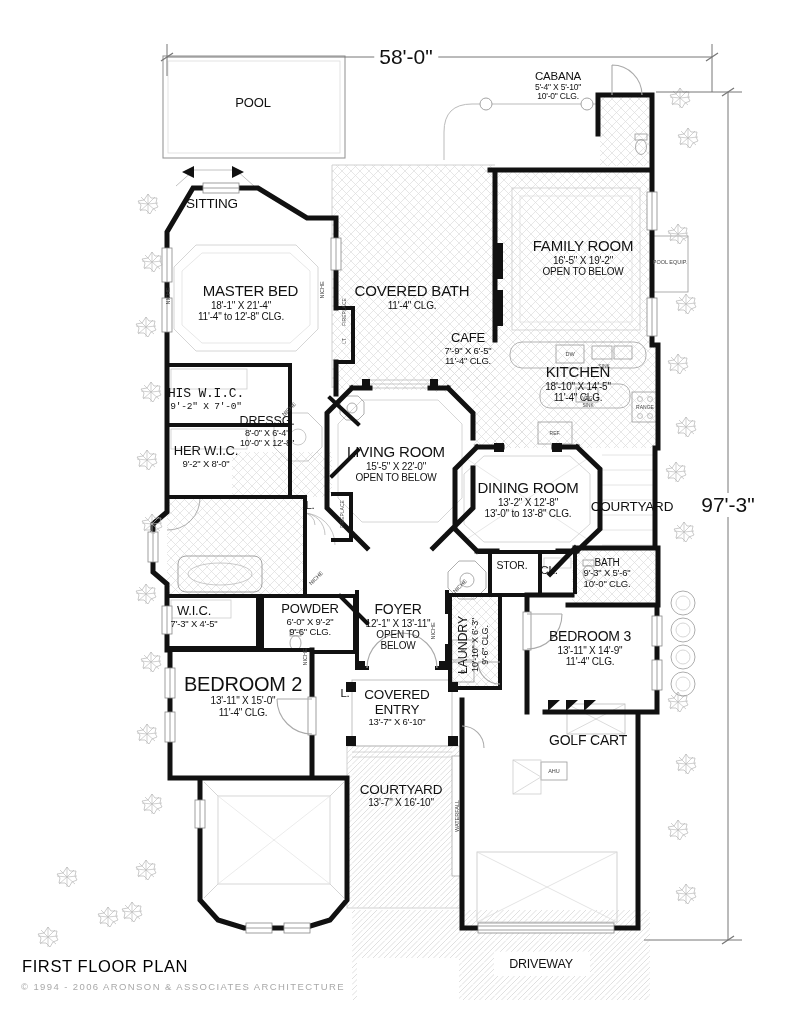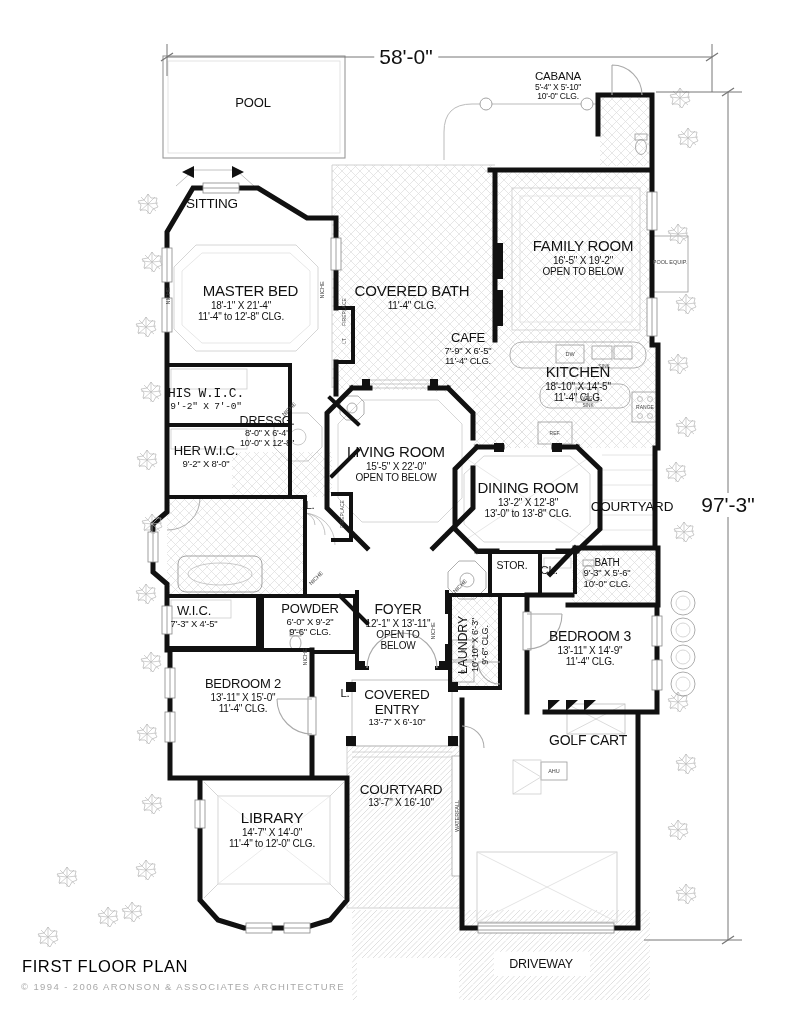--- a/index.html
+++ b/index.html
@@ -385,39 +385,34 @@
         <div class="rl-name" style="font-size: 12.5px;">LAUNDRY</div>
         <div class="rl-det" style="font-size: 9px;">10'-10" X 6'-3"</div>
         <div class="rl-det" style="font-size: 9px;">9'-6" CLG.</div>
       </div>
       <div class="room-label" style="left: 590px; top: 648px; transform: translate(-50%, -50%);">
         <div class="rl-name" style="font-size: 14px;">BEDROOM 3</div>
         <div class="rl-det" style="font-size: 10px;">13'-11" X 14'-9"</div>
         <div class="rl-det" style="font-size: 10px;">11'-4" CLG.</div>
       </div>
       <div class="room-label" style="left: 243px; top: 695px; transform: translate(-50%, -50%);">
-        <div class="rl-name" style="font-size: 13px;">BEDROOM 2</div>
+        <div class="rl-name" style="font-size: 20px;">BEDROOM 2</div>
         <div class="rl-det" style="font-size: 10px;">13'-11" X 15'-0"</div>
         <div class="rl-det" style="font-size: 10px;">11'-4" CLG.</div>
       </div>
       <div class="room-label" style="left: 345px; top: 693px; transform: translate(-50%, -50%);">
         <div class="rl-name" style="font-size: 11.5px;">L.</div>
       </div>
       <div class="room-label" style="left: 397px; top: 707px; transform: translate(-50%, -50%);">
         <div class="rl-name" style="font-size: 13.5px;">COVERED</div>
         <div class="rl-name" style="font-size: 13.5px;">ENTRY</div>
         <div class="rl-det" style="font-size: 9.5px;">13'-7" X 6'-10"</div>
       </div>
       <div class="room-label" style="left: 588px; top: 741px; transform: translate(-50%, -50%);">
         <div class="rl-name" style="font-size: 14px;">GOLF CART</div>
-      </div>
-      <div class="room-label" style="left: 272px; top: 830px; transform: translate(-50%, -50%);">
-        <div class="rl-name" style="font-size: 15px;">LIBRARY</div>
-        <div class="rl-det" style="font-size: 10px;">14'-7" X 14'-0"</div>
-        <div class="rl-det" style="font-size: 10px;">11'-4" to 12'-0" CLG.</div>
       </div>
       <div class="room-label" style="left: 401px; top: 795px; transform: translate(-50%, -50%);">
         <div class="rl-name" style="font-size: 13.5px;">COURTYARD</div>
         <div class="rl-det" style="font-size: 10px;">13'-7" X 16'-10"</div>
       </div>
       <div class="room-label" style="left: 541px; top: 964px; transform: translate(-50%, -50%);">
         <div class="rl-name" style="font-size: 12.5px;">DRIVEWAY</div>
       </div>
       <div class="anno" style="left: 168px; top: 296px; font-size: 5.5px; transform: translate(-50%, -50%) rotate(-90deg);">NICHE</div>
       <div class="anno" style="left: 322px; top: 290px; font-size: 5.5px; transform: translate(-50%, -50%) rotate(-90deg);">NICHE</div>

